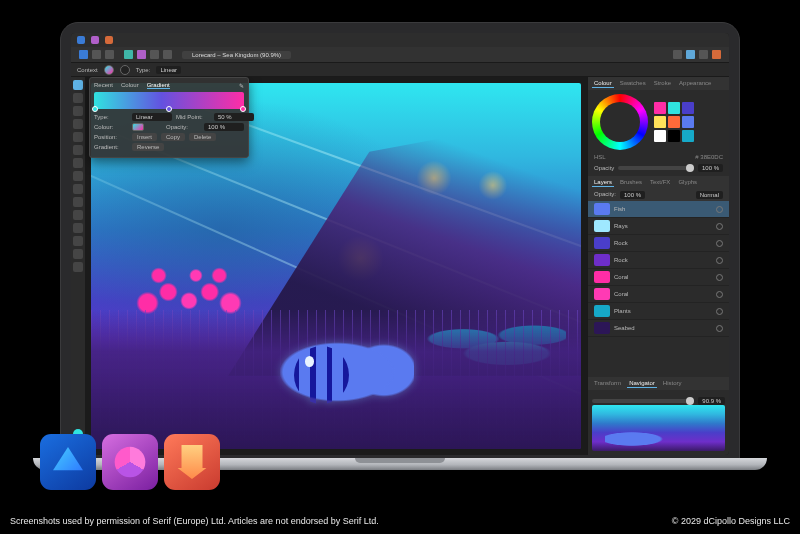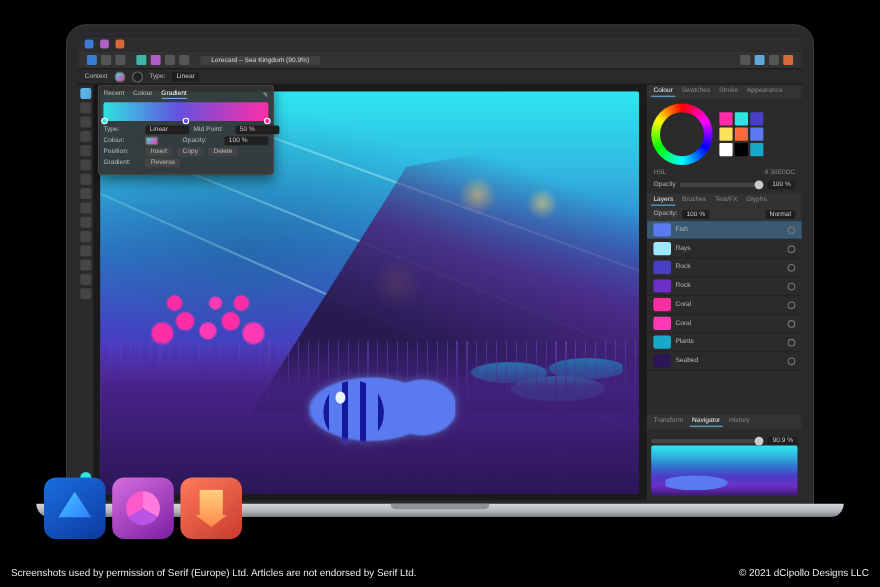--- a/index.html
+++ b/index.html
@@ -484,13 +484,13 @@
     </div>
   <div class="app-icon ai-photo">
       <div class="ai-glyph-p"></div>
     </div>
   <div class="app-icon ai-publisher">
       <div class="ai-glyph-u"></div>
     </div>
 </div>
 
 <div class="caption-left">Screenshots used by permission of Serif (Europe) Ltd. Articles are not endorsed by Serif Ltd.</div>
-<div class="caption-right">© 2021 dCipollo Designs LLC</div>
+<div class="caption-right">© 2029 dCipollo Designs LLC</div>
 
 </body></html>

